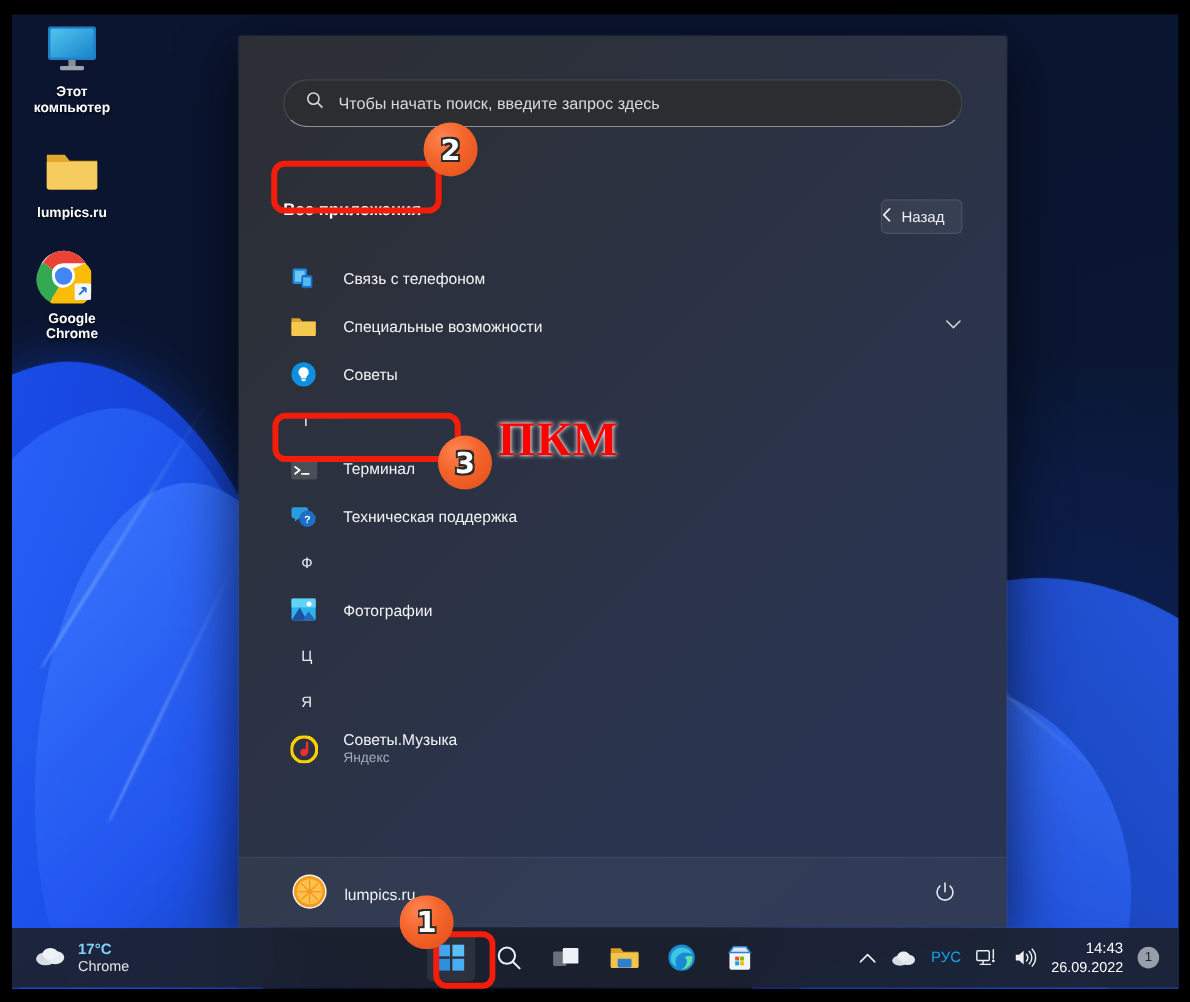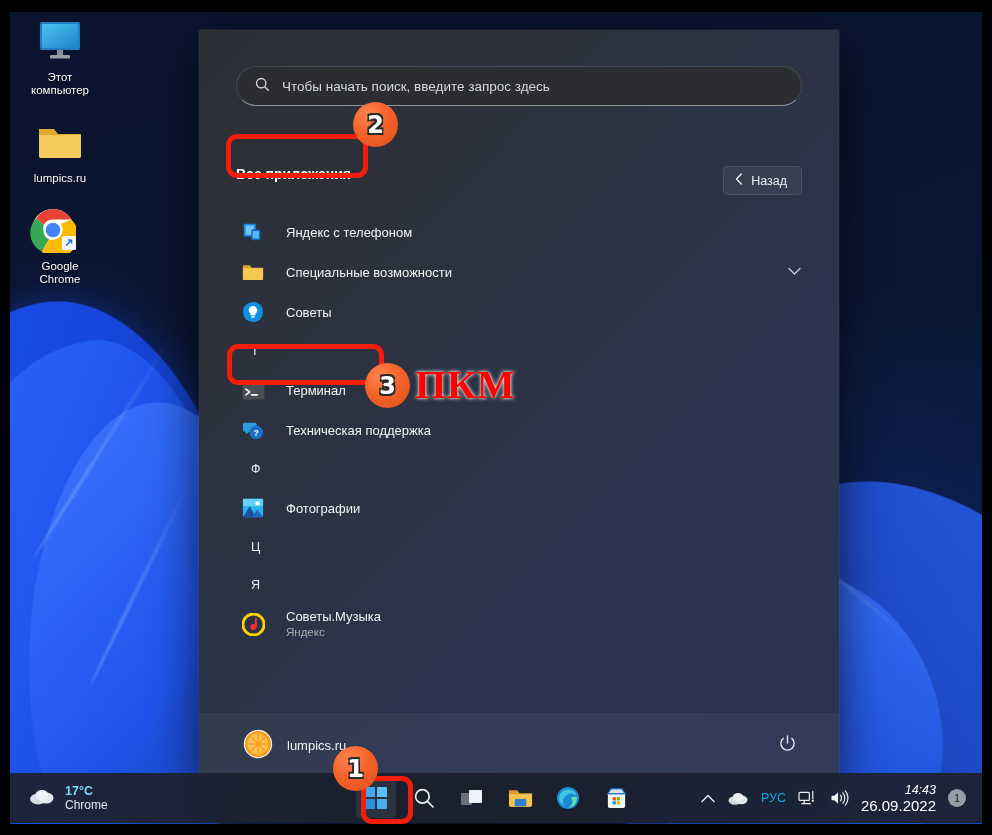--- a/index.html
+++ b/index.html
@@ -70,20 +70,21 @@
     height: 3px; filter: blur(1px);
   }
 
   
   #desktop-icons { position: absolute; left: 12px; top: 8px; width: 96px; z-index: 5; }
   .desk-icon { width: 96px; margin-bottom: 12px; text-align: center; cursor: default; padding-top: 8px;}
   .desk-icon .glyph { height: 50px; display: flex; align-items: center; justify-content: center; }
   .desk-icon .label {
     color: #fff; font-size: 11.5px; line-height: 13px; margin-top: 5px;
     text-shadow: 0 1px 2px rgba(0,0,0,0.95);
+    font-weight: bold;
   }
 
   
   #start-menu {
     position: absolute;
     left: 175px; top: 30px;
     width: 640px; height: 746px;
     border-radius: 2px;
     background:
       linear-gradient(135deg, #2c2f35 0%, #2c3039 18%, #2b3243 42%, #2b3550 72%, #2a3452 100%);
@@ -111,21 +112,21 @@
     position: absolute; left: 37px; top: 136px;
     width: 566px; height: 34px;
     display: flex; align-items: flex-start; justify-content: space-between;
   }
   #apps-title { color: #fff; font-size: 14px; font-weight: bold; }
   #back-button {
     display: flex; align-items: center; gap: 8px;
     background: rgba(255,255,255,0.06);
     border: 1px solid rgba(255,255,255,0.10);
     border-radius: 5px;
-    padding: 6px 14px 6px 11px;
+    padding: 6px 14px 6px 0;
     color: #eceef1; font-size: 12.5px;
   }
 
   
   #app-list {
     position: absolute; left: 28px; top: 182px;
     width: 586px; height: 508px;
     overflow: hidden;
   }
   .app-row {
@@ -177,22 +178,22 @@
   .tb-btn {
     width: 40px; height: 40px; border-radius: 5px;
     display: flex; align-items: center; justify-content: center;
     position: relative;
   }
   .tb-btn.active { background: rgba(255,255,255,0.08); }
 
   #tray { position: absolute; right: 16px; display: flex; align-items: center; gap: 12px; }
   #tray .tray-item { color: #0ea5e9; font-size: 12.5px; display:flex; align-items:center; }
   #clock { display: flex; flex-direction: column; align-items: flex-end; line-height: 16px; color: #fff; }
-  #clock .time { font-size: 12.5px; font-style: italic; }
-  #clock .date { font-size: 15px; }
+  #clock .time { font-size: 12.5px; }
+  #clock .date { font-size: 12px; }
   #notif-badge {
     width: 18px; height: 18px; border-radius: 50%;
     background: rgba(200,205,212,0.72); color: #22262e;
     font-size: 11px; display: flex; align-items: center; justify-content: center;
   }
 
   
   .hl-box {
     position: absolute;
     border: 5px solid #f31d0b;
@@ -207,21 +208,21 @@
     color: #fff; font-size: 24px; font-weight: bold;
     display: flex; align-items: center; justify-content: center;
     font-family: "DejaVu Sans", sans-serif;
     text-shadow:
       -1.6px -1.6px 0 #2b2b2b, 1.6px -1.6px 0 #2b2b2b,
       -1.6px 1.6px 0 #2b2b2b, 1.6px 1.6px 0 #2b2b2b;
     z-index: 45;
   }
   #pkm-label {
     position: absolute;
-    left: 415px; top: 361px;
+    left: 415px; top: 342px;
     font-family: "Liberation Serif", serif;
     font-size: 40px; font-weight: bold;
     color: #ff0000;
     letter-spacing: 1px;
     -webkit-text-stroke: 1.5px #111;
     paint-order: stroke fill;
     text-shadow: 0 0 2px #fff, 0 0 4px #fff;
     z-index: 46;
   }
 </style>
@@ -320,21 +321,21 @@
       <div class="app-row">
         <span class="ico">
           <svg width="22" height="22" viewBox="0 0 24 24">
             <rect x="2" y="3" width="13" height="14" rx="1.5" fill="#1e88e5"></rect>
             <rect x="4" y="5" width="9" height="10" fill="#6fc6f5"></rect>
             <rect x="10" y="9" width="10" height="12" rx="1.8" fill="#0f6cc0"></rect>
             <rect x="11.5" y="11" width="7" height="8" fill="#55b9ef"></rect>
           </svg>
         </span>
         <span class="txt">
-            <span class="name">Яндекс с телефоном</span>
+            <span class="name">Связь с телефоном</span>
           </span>
       </div>
 
       <div class="app-row">
         <span class="ico">
           <svg width="22" height="20" viewBox="0 0 24 20">
             <path d="M1 2.5 h7.5 l2.2 2.8 H23 v12 a1.4 1.4 0 0 1-1.4 1.4 H2.4 A1.4 1.4 0 0 1 1 17.3 Z" fill="#d9a32c"></path>
             <path d="M1 6 h22 v11.3 a1.4 1.4 0 0 1-1.4 1.4 H2.4 A1.4 1.4 0 0 1 1 17.3 Z" fill="#f5c84f"></path>
           </svg>
         </span>

